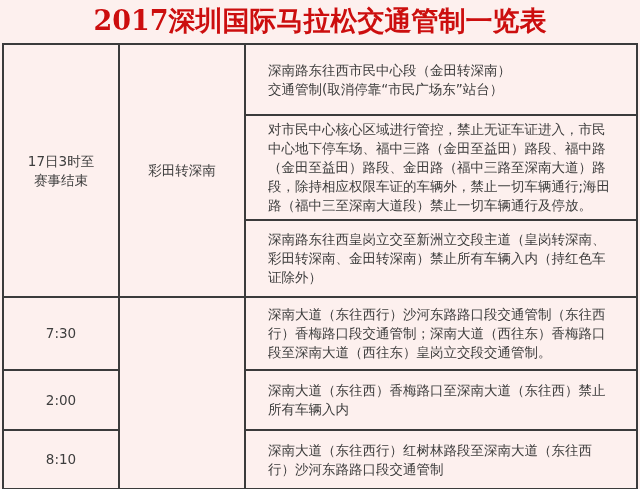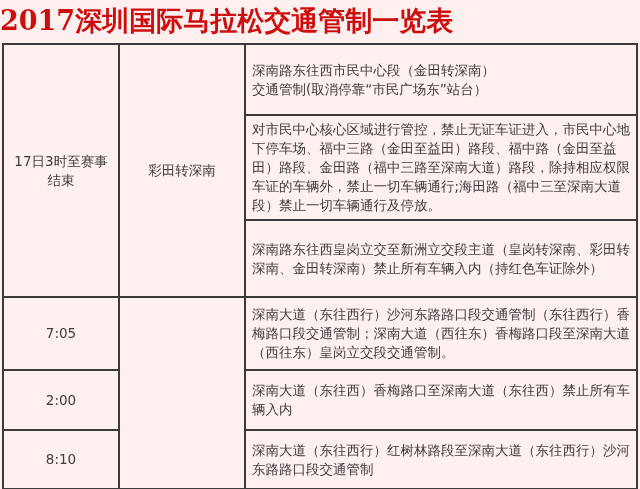--- a/index.html
+++ b/index.html
@@ -12,40 +12,40 @@
     color: #3d3d3d;
     overflow: hidden;
   }
   .page {
     width: 640px;
     height: 489px;
     box-sizing: border-box;
   }
   .title {
     height: 38px;
-    text-align: left;
+    text-align: center;
     padding-top: 5px;
     font-family: "DejaVu Serif", "Liberation Serif", serif;
     font-weight: bold;
     font-size: 27px;
     line-height: 32px;
     color: #cc0e0e;
     letter-spacing: 0px;
   }
   table.tbl {
     border-collapse: collapse;
     table-layout: fixed;
     margin: 0 2px;
     width: 634px;
   }
   table.tbl td {
     border: 2px solid #3b3b3b;
     font-size: 13.5px;
     line-height: 19px;
-    padding: 3px 6px;
+    padding: 3px 22px;
     vertical-align: middle;
     box-sizing: border-box;
     overflow: hidden;
   }
   td.center {
     text-align: center;
     padding: 3px 4px;
   }
   td.detail {
     text-align: left;
@@ -80,21 +80,21 @@
         <td class="detail">深南路东往西市民中心段（金田转深南）
 交通管制(取消停靠“市民广场东”站台）</td>
       </tr>
       <tr class="r2">
         <td class="detail">对市民中心核心区域进行管控，禁止无证车证进入，市民中心地下停车场、福中三路（金田至益田）路段、福中路（金田至益田）路段、金田路（福中三路至深南大道）路段，除持相应权限车证的车辆外，禁止一切车辆通行;海田路（福中三至深南大道段）禁止一切车辆通行及停放。</td>
       </tr>
       <tr class="r3">
         <td class="detail">深南路东往西皇岗立交至新洲立交段主道（皇岗转深南、彩田转深南、金田转深南）禁止所有车辆入内（持红色车证除外）</td>
       </tr>
       <tr class="r4">
-        <td class="center">7:05</td>
+        <td class="center">7:30</td>
         <td class="center" rowspan="3"></td>
         <td class="detail">深南大道（东往西行）沙河东路路口段交通管制（东往西行）香梅路口段交通管制；深南大道（西往东）香梅路口段至深南大道（西往东）皇岗立交段交通管制。</td>
       </tr>
       <tr class="r5">
         <td class="center">2:00</td>
         <td class="detail">深南大道（东往西）香梅路口至深南大道（东往西）禁止所有车辆入内</td>
       </tr>
       <tr class="r6">
         <td class="center">8:10</td>
         <td class="detail">深南大道（东往西行）红树林路段至深南大道（东往西行）沙河东路路口段交通管制</td>

